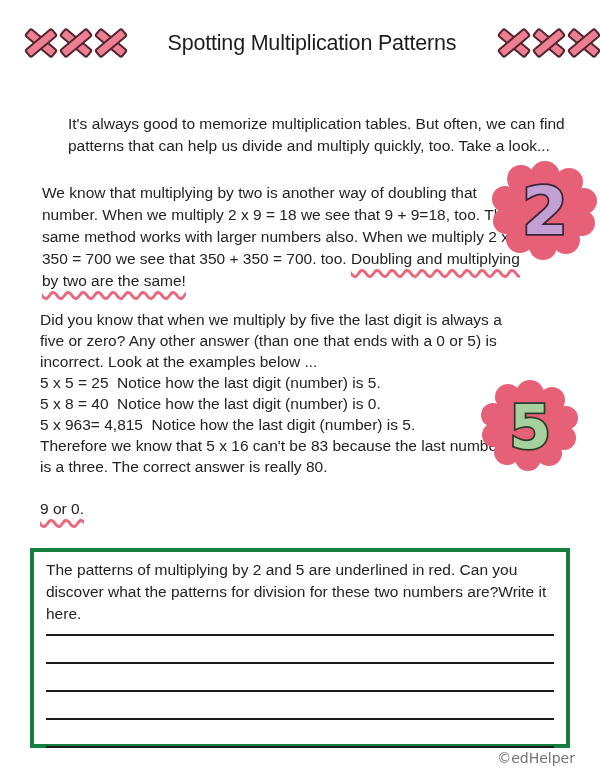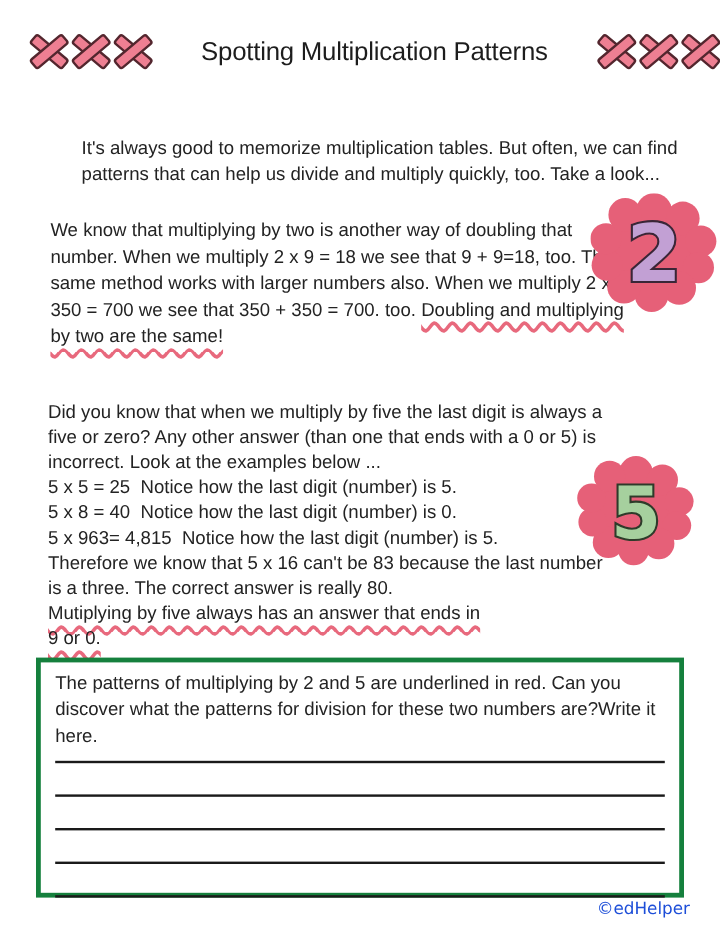--- a/index.html
+++ b/index.html
@@ -16,40 +16,40 @@
   .x-icon::before,.x-icon::after{
     content:"";position:absolute;left:50%;top:50%;width:36px;height:11px;
     background:#ee7f92;border:2px solid #53262e;border-radius:3px;box-sizing:border-box;
   }
   .x-icon::before{transform:translate(-50%,-50%) rotate(40deg);}
   .x-icon::after{transform:translate(-50%,-50%) rotate(-40deg);}
   
   .para{font-size:15.5px;line-height:22px;color:#232323;}
   .intro{position:absolute;left:40px;top:113px;width:535px;margin-left:28px;}
   .sec2{position:absolute;left:42px;top:182px;width:478px;}
-  .sec5{position:absolute;left:40px;top:309px;width:470px;line-height:21px;margin-top:24px;}
+  .sec5{position:absolute;left:40px;top:309px;width:470px;line-height:21px;}
   .sec5 .line{white-space:pre-wrap;}
   .wavy{
     text-decoration:underline;text-decoration-style:wavy;
     text-decoration-color:#e8697d;text-decoration-thickness:2.5px;
     text-underline-offset:5px;
   }
   .num-graphic{position:absolute;pointer-events:none;}
   .num2{left:492px;top:161px;}
   .num5{left:480px;top:380px;}
   
   .activity-box{
     position:absolute;left:30px;top:548px;width:540px;height:200px;
     border:4px solid #15803d;box-sizing:border-box;padding:7px 12px 0 12px;
   }
   .box-prompt{font-size:15.5px;line-height:22px;}
   .write-line{border-bottom:2px solid #1a1a1a;height:26px;}
   .write-line.first{height:9px;}
   
-  .footer{position:absolute;top:750px;right:25px;font-size:14px;color:#1d4ed8;font-family:"DejaVu Sans", sans-serif;}
+  .footer{position:absolute;top:750px;right:25px;font-size:14px;color:#737373;font-family:"DejaVu Sans", sans-serif;}
 </style>
 </head>
 <body>
 
 <div class="header">
   <div class="header-row">
     <span class="x-group">
       <span class="x-icon"></span>
       <span class="x-icon"></span>
       <span class="x-icon"></span>
@@ -83,21 +83,21 @@
   </g>
   <text x="53" y="73" text-anchor="middle" font-family="DejaVu Sans, sans-serif" font-size="66" font-weight="bold" fill="#c2a0d4" stroke="#3a2637" stroke-width="3.5" paint-order="stroke">2</text>
 </svg>
 
 <div class="para sec5">
   <div class="line">Did you know that when we multiply by five the last digit is always a five or zero? Any other answer (than one that ends with a 0 or 5) is incorrect. Look at the examples below ...</div>
   <div class="line">5 x 5 = 25  Notice how the last digit (number) is 5.</div>
   <div class="line">5 x 8 = 40  Notice how the last digit (number) is 0.</div>
   <div class="line">5 x 963= 4,815  Notice how the last digit (number) is 5.</div>
   <div class="line">Therefore we know that 5 x 16 can't be 83 because the last number is a three. The correct answer is really 80.</div>
-  <div><span class="wavy">Mutiplying by five always has an answer that ends in</span><br><span class="wavy">9 or 0.</span></div>
+  <div><br><span class="wavy">9 or 0.</span></div>
 </div>
 
 <svg class="num-graphic num5" width="100" height="92" viewBox="0 0 100 92" aria-hidden="true">
   <g fill="#e66078">
     <circle cx="50" cy="44" r="31"></circle>
     <circle cx="50" cy="14" r="14"></circle>
     <circle cx="72" cy="20" r="13"></circle>
     <circle cx="86" cy="38" r="12"></circle>
     <circle cx="84" cy="58" r="12"></circle>
     <circle cx="69" cy="73" r="13"></circle>

